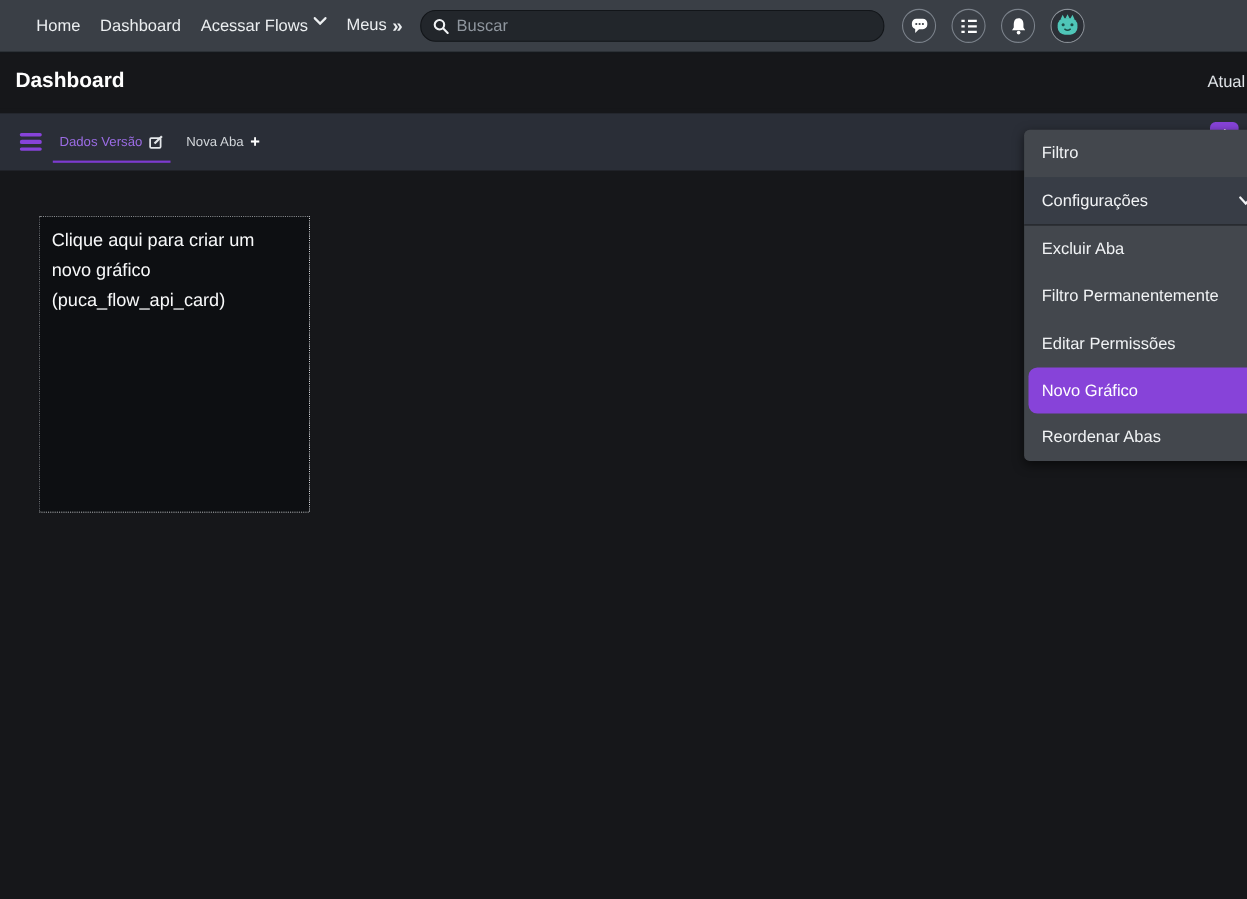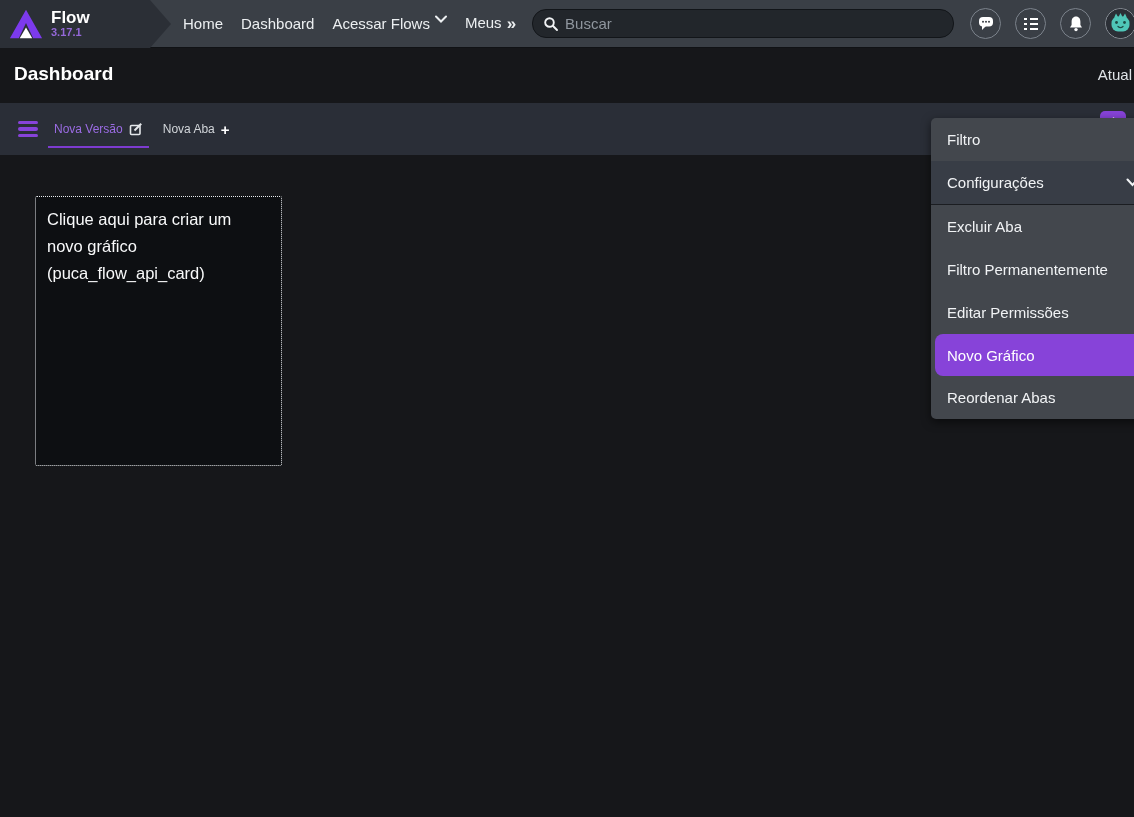--- a/index.html
+++ b/index.html
@@ -112,30 +112,20 @@
   .menu-divider { height:1px; background:#1b1d21; }
   .menu-item.highlighted {
     background:#8743d9; color:#ffffff; border-radius:8px;
     margin:0 4px; padding:0 12px; height:42px;
   }
 </style>
 </head>
 <body>
 
 <header class="navbar">
-  <div class="brand">
-    <svg width="34" height="32" viewBox="0 0 38 34">
-      <path d="M19 1 L37 33 L27 33 L19 16 L11 33 L1 33 Z" fill="#7c3aed"></path>
-      <path d="M19 21 L26 33 L12 33 Z" fill="#ffffff"></path>
-    </svg>
-    <div class="brand-text">
-      <span class="brand-name">Flow</span>
-      <span class="brand-version">3.17.1</span>
-    </div>
-  </div>
 
   <nav class="nav-links">
     <div class="nav-link">
       <span>Home</span>
     </div>
     <div class="nav-link">
       <span>Dashboard</span>
     </div>
     <div class="nav-link">
       <span>Acessar Flows</span>
@@ -204,21 +194,21 @@
 </div>
 
 <div class="toolbar">
   <div class="hamburger">
     <span></span>
       <span></span>
       <span></span>
   </div>
   <div class="tabs">
     <div class="tab active">
-      <span>Nova Versão</span>
+      <span>Dados Versão</span>
       <svg width="14" height="14" viewBox="0 0 14 14">
         <rect x="1.5" y="3.5" width="9.5" height="9" rx="1" fill="none" stroke="#e4e7ea" stroke-width="1.6"></rect>
         <line x1="5.5" y1="8.5" x2="12.2" y2="1.8" stroke="#e4e7ea" stroke-width="2"></line>
       </svg>
     </div>
     <div class="tab">
       <span>Nova Aba</span>
       <span class="plus">+</span>
     </div>
   </div>

